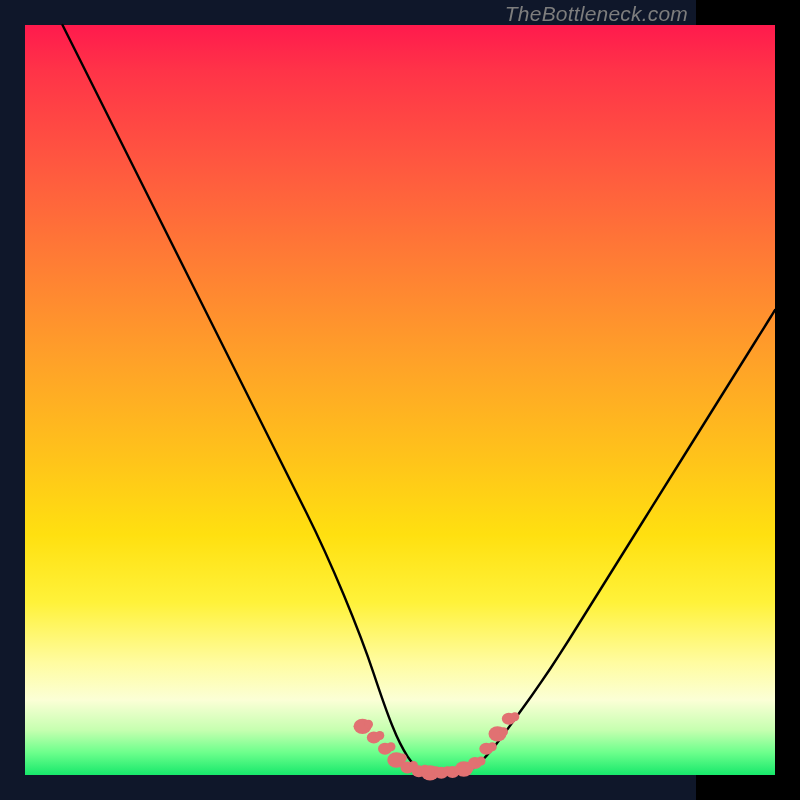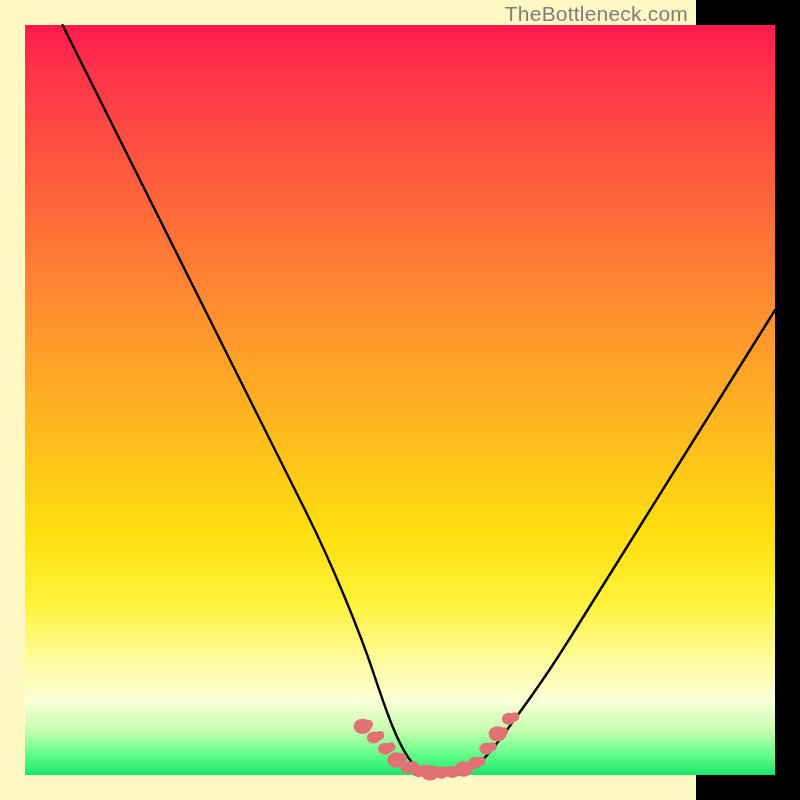--- a/index.html
+++ b/index.html
@@ -10,21 +10,22 @@
     background: #000;
     overflow: hidden;
     font-family: Arial, Helvetica, sans-serif;
   }
   .frame {
     position: absolute;
     left: 0;
     top: 0;
     width: 696px;
     height: 800px;
-    background: #fef9c3;
+    background: #0f172a;
+    font-style: italic;
   }
   .plot {
     position: absolute;
     left: 25px;
     top: 25px;
     width: 750px;
     height: 750px;
     
     background: linear-gradient(
       to bottom,

